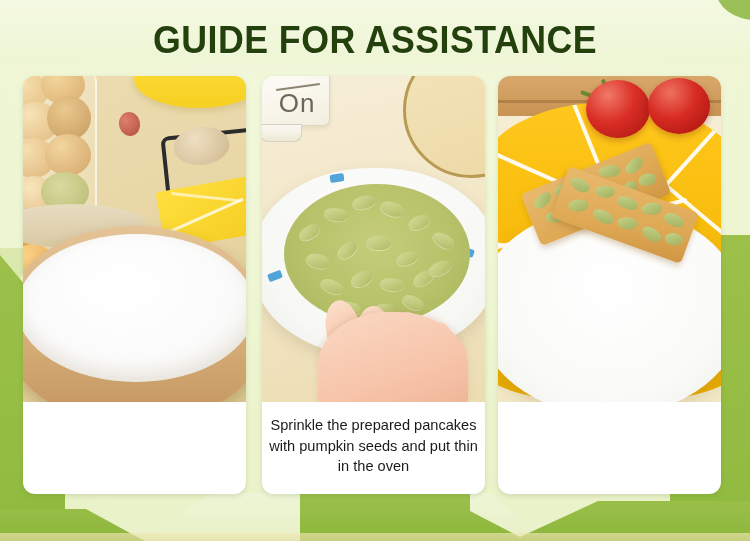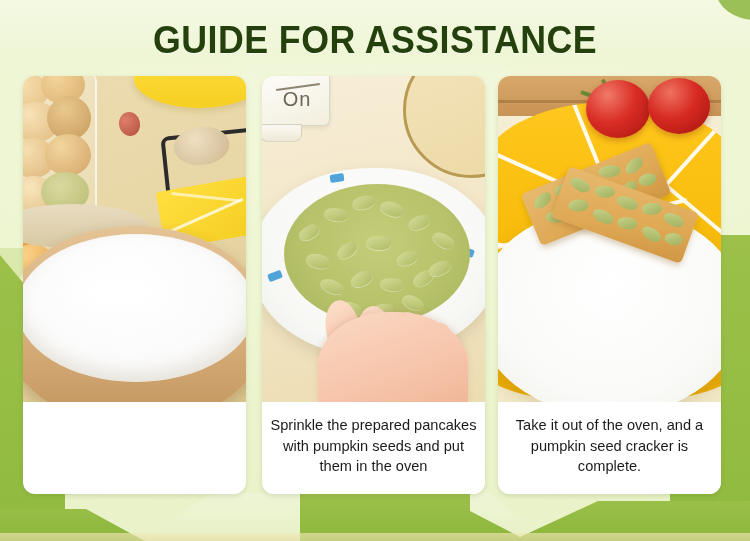--- a/index.html
+++ b/index.html
@@ -123,21 +123,21 @@
   .p1 .panedge{position:absolute;left:-26px;top:128px;width:150px;height:44px;border-radius:50%;
     background:linear-gradient(180deg,#e8dcc0,#d9c9a4);}
 
   
   .p2{background:linear-gradient(170deg,#f6ecd4 0%, #f3e6c6 45%, #efdfb7 100%);}
   .p2 .table{position:absolute;inset:0;background:linear-gradient(168deg,#f7eed8 0%,#f2e5c3 60%,#ecdcb2 100%);}
   .p2 .pkg{position:absolute;left:-4px;top:-10px;width:70px;height:58px;border-radius:6px;
     background:linear-gradient(160deg,rgba(255,255,255,.88),rgba(240,240,230,.6));
     border:1px solid rgba(210,205,185,.8);box-shadow:0 2px 4px rgba(150,140,110,.2);}
   .p2 .pkgtxt{position:absolute;left:2px;top:12px;width:66px;text-align:center;
-    font-size:20px;color:#6d675a;font-family:"Liberation Sans",sans-serif;letter-spacing:1px;}
+    font-size:26px;color:#6d675a;font-family:"Liberation Sans",sans-serif;letter-spacing:1px;}
   .p2 .pkgline{position:absolute;left:14px;top:10px;width:44px;height:2px;background:#8c8572;transform:rotate(-8deg);}
   .p2 .pkgclip{position:absolute;left:-2px;top:48px;width:40px;height:16px;border-radius:0 0 8px 8px;
     background:linear-gradient(180deg,rgba(255,255,255,.8),rgba(230,228,215,.5));border:1px solid rgba(200,196,178,.7);}
   .p2 .arc{position:absolute;right:-54px;top:-34px;width:130px;height:130px;border-radius:50%;
     border:3px solid #b99a53;background:linear-gradient(160deg,#f4e4bb,#ecd9a6);}
   .p2 .plate{position:absolute;left:-10px;top:92px;width:246px;height:188px;border-radius:48%;
     background:radial-gradient(ellipse at 50% 40%,#ffffff 0%,#f8f8f6 62%,#e9e9e4 100%);
     box-shadow:0 6px 14px rgba(150,140,110,.25);}
   .p2 .plate-in{position:absolute;left:4px;top:102px;width:218px;height:166px;border-radius:48%;
     background:radial-gradient(ellipse at 50% 40%,#ffffff,#f4f4f0);}
@@ -261,21 +261,21 @@
       <div class="sd" style="left:108px;top:228px;width:24px;height:14px;transform:rotate(-6deg);"></div>
       <div class="sd" style="left:140px;top:220px;width:22px;height:13px;transform:rotate(30deg);"></div>
       <div class="sd" style="left:166px;top:186px;width:23px;height:13px;transform:rotate(-18deg);"></div>
       <div class="fing f1"></div>
       <div class="fing f2"></div>
       <div class="fing f3"></div>
       <div class="fing f4"></div>
       <div class="hand"></div>
     </div>
     <div class="caption">
-      <span>Sprinkle the prepared pancakes with pumpkin seeds and put them in the oven</span>
+      <span>Sprinkle the prepared pancakes with pumpkin seeds and put thin in the oven</span>
     </div>
   </div>
 
   <div class="card c3">
     <div class="photo p3">
       <div class="wood"></div>
       <div class="mat">
         <i style="left:-30px;top:70px;width:180px;transform:rotate(24deg);"></i>
         <i style="left:10px;top:120px;width:200px;transform:rotate(-14deg);"></i>
         <i style="left:40px;top:52px;width:150px;transform:rotate(68deg);"></i>
@@ -310,18 +310,15 @@
         <span class="s" style="left:56px;top:9px;width:22px;height:12px;transform:rotate(6deg);"></span>
         <span class="s" style="left:82px;top:6px;width:20px;height:12px;transform:rotate(-18deg);"></span>
         <span class="s" style="left:106px;top:9px;width:21px;height:12px;transform:rotate(10deg);"></span>
         <span class="s" style="left:12px;top:28px;width:20px;height:12px;transform:rotate(-16deg);"></span>
         <span class="s" style="left:38px;top:30px;width:22px;height:12px;transform:rotate(12deg);"></span>
         <span class="s" style="left:64px;top:28px;width:20px;height:12px;transform:rotate(-8deg);"></span>
         <span class="s" style="left:90px;top:30px;width:21px;height:12px;transform:rotate(18deg);"></span>
         <span class="s" style="left:114px;top:27px;width:18px;height:12px;transform:rotate(-6deg);"></span>
       </div>
     </div>
-    <div class="caption">
-      <span>Take it out of the oven, and a pumpkin seed cracker is complete.</span>
-    </div>
   </div>
 
 </div>
 
 </body></html>

